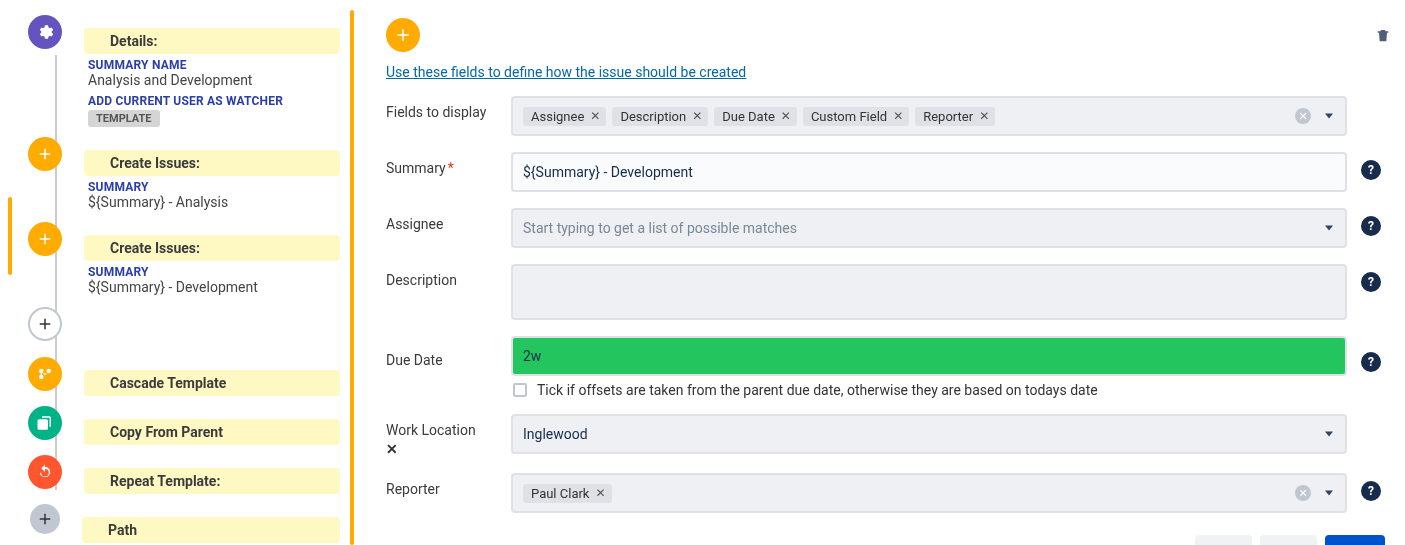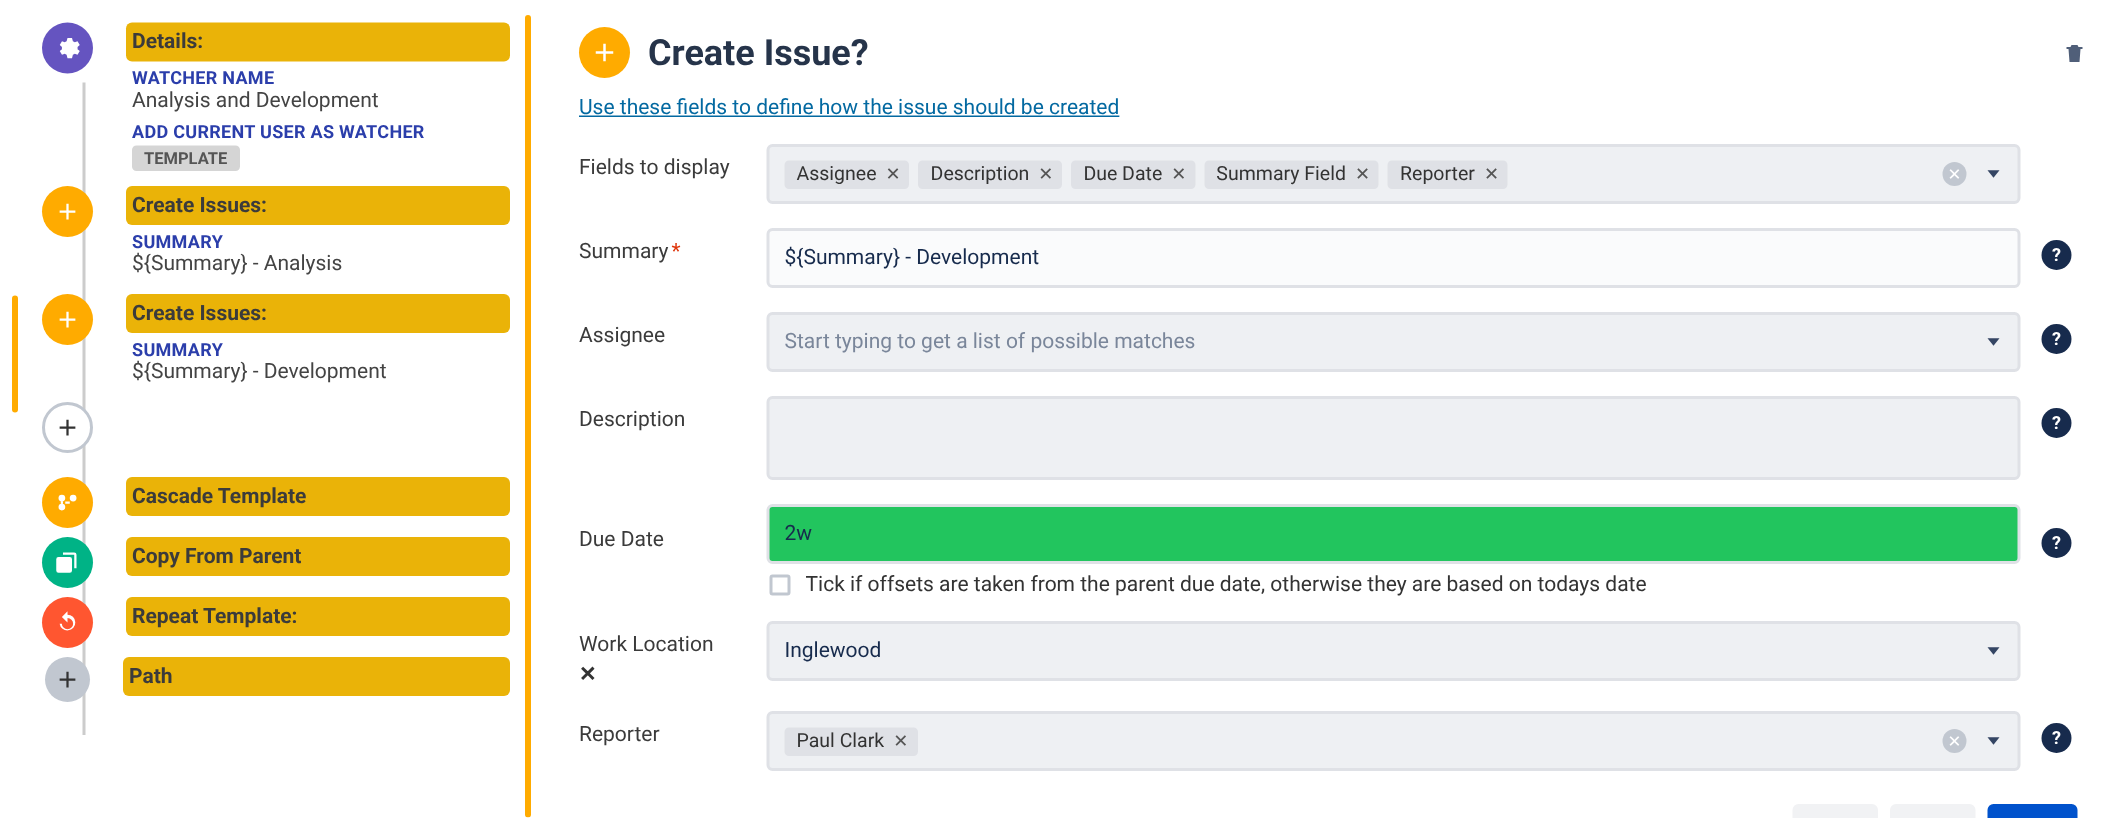--- a/index.html
+++ b/index.html
@@ -59,26 +59,27 @@
   .tl-icon.gray   { background: #c1c7d0; color:#333; }
   .tl-icon.add-new {
     background: #fff;
     border: 2px solid #c1c7d0;
     color:#333;
   }
   .tl-icon svg { width: 18px; height: 18px; fill: currentColor; }
   .tl-icon.small { width:30px; height:30px; margin-left:2px; }
   .tl-body { flex: 1; min-width: 0; }
   .tl-header {
-    background: #eab308;
+    background: #fef9c3;
     border-radius: 4px;
-    padding: 5px 4px;
+    padding: 5px 26px;
     font-weight: 700;
     color: #3b3b3b;
     margin-bottom: 4px;
+    margin-top: 13px;
   }
   .tl-subhead {
     color: #2b3eab;
     font-weight: 700;
     font-size: 12px;
     padding-left: 4px;
     margin-top: 4px;
     letter-spacing: 0.2px;
   }
   .tl-text {
@@ -282,21 +283,21 @@
     <div class="tl-selected-bar" style="top:197px; height:78px;"></div>
 
     <div class="tl-node">
       <div class="tl-icon purple">
         <svg viewBox="0 0 24 24">
             <path d="M12 8a4 4 0 100 8 4 4 0 000-8zm9 4a7.9 7.9 0 00-.1-1l2-1.6-2-3.4-2.4.9a8 8 0 00-1.7-1L16 3h-4l-.8 2.9a8 8 0 00-1.7 1l-2.4-.9-2 3.4 2 1.6A7.9 7.9 0 007 12a7.9 7.9 0 00.1 1l-2 1.6 2 3.4 2.4-.9a8 8 0 001.7 1L12 21h4l.8-2.9a8 8 0 001.7-1l2.4.9 2-3.4-2-1.6c.07-.33.1-.66.1-1z"></path>
           </svg>
       </div>
       <div class="tl-body">
         <div class="tl-header">Details:</div>
-        <div class="tl-subhead">WATCHER NAME</div>
+        <div class="tl-subhead">SUMMARY NAME</div>
         <div class="tl-text">Analysis and Development</div>
         <div class="tl-subhead">ADD CURRENT USER AS WATCHER</div>
         <div class="tl-badge">TEMPLATE</div>
       </div>
     </div>
 
     <div class="tl-node" style="margin-top:10px">
       <div class="tl-icon orange">
         <svg viewBox="0 0 24 24">
             <path d="M11 5h2v6h6v2h-6v6h-2v-6H5v-2h6z"></path>
@@ -384,21 +385,20 @@
           <path d="M6 7h12l-1 13H7L6 7zm3-4h6l1 2h4v2H4V5h4l1-2z"></path>
         </svg>
     </div>
 
     <div class="pane-head">
       <div class="ph-icon">
         <svg viewBox="0 0 24 24" width="20" height="20" fill="#fff">
             <path d="M11 5h2v6h6v2h-6v6h-2v-6H5v-2h6z"></path>
           </svg>
       </div>
-      <h1>Create Issue?</h1>
     </div>
 
     <div class="pane-desc">Use these fields to define how the issue should be created</div>
 
     <div class="form-row">
       <div class="form-label">Fields to display</div>
       <div class="form-field">
         <div class="ctrl select" style="padding-right:56px;">
           <span class="chip">
               <span>Assignee</span>
@@ -406,21 +406,21 @@
             </span>
           <span class="chip">
               <span>Description</span>
               <span class="chip-x">✕</span>
             </span>
           <span class="chip">
               <span>Due Date</span>
               <span class="chip-x">✕</span>
             </span>
           <span class="chip">
-              <span>Summary Field</span>
+              <span>Custom Field</span>
               <span class="chip-x">✕</span>
             </span>
           <span class="chip">
               <span>Reporter</span>
               <span class="chip-x">✕</span>
             </span>
           <span class="clear-circle">✕</span>
         </div>
       </div>
       <div class="help-col"></div>

